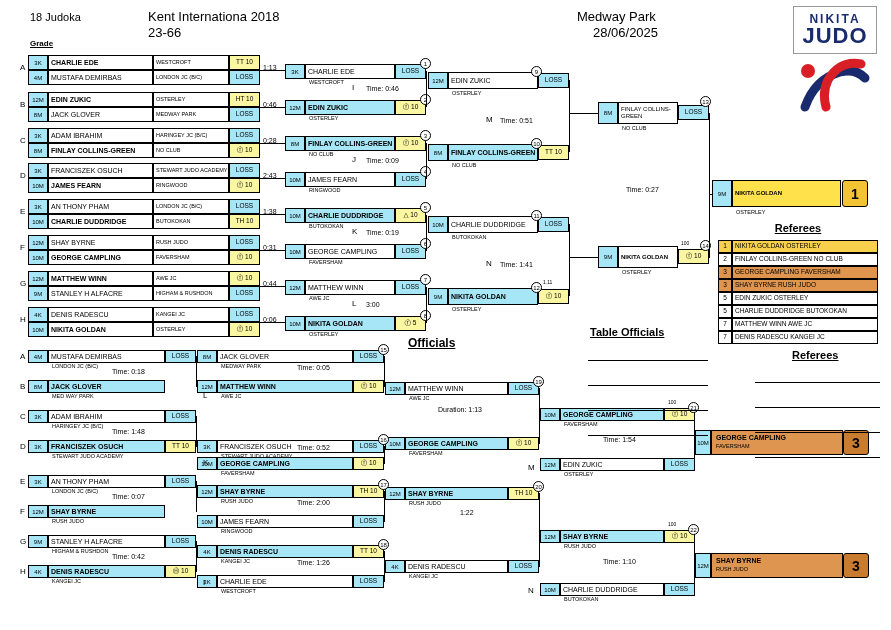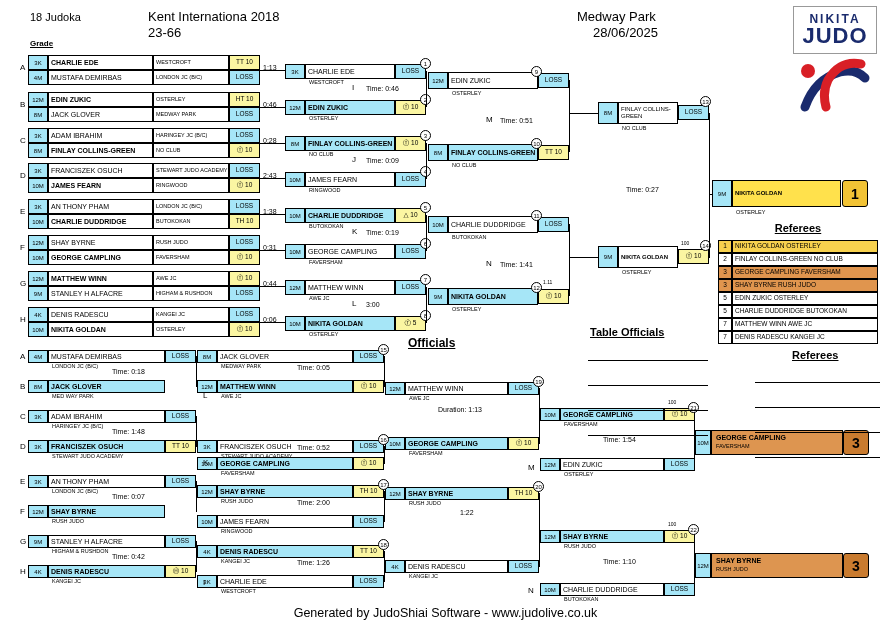--- a/index.html
+++ b/index.html
@@ -60,21 +60,20 @@
       <circle cx="13" cy="16" r="7" fill="#d81f26"></circle>
     </svg>
   </div>
 
   <div class="abs sec-title" style="left:30px;top:40px;font-size:8px">Grade</div>
   <div class="abs sec-title" style="left:408px;top:337px;font-size:12px">Officials</div>
   <div class="abs sec-title" style="left:590px;top:327px;font-size:11px">Table Officials</div>
   <div class="abs sec-title" style="left:792px;top:350px;font-size:11px">Referees</div>
   <div class="abs sec-title" style="left:718px;top:223px;width:160px;text-align:center;font-size:11px">Referees</div>
 
-  <div class="abs" style="left:0;top:606px;width:891px;text-align:center;font-size:12.5px">Generated by JudoShiai Software - www.judolive.co.uk</div>
 <div class="abs bx grade" style="left: 28px; top: 55px; width: 20px; height: 15px;">3K</div>
     <div class="abs bx name bold" style="left: 48px; top: 55px; width: 105px; height: 15px;">CHARLIE EDE</div>
     <div class="abs bx club" style="left: 153px; top: 55px; width: 76px; height: 15px;">WESTCROFT</div>
     <div class="abs bx res win" style="left: 229px; top: 55px; width: 31px; height: 15px;">TT 10</div>
     <div class="abs bx grade" style="left: 28px; top: 70px; width: 20px; height: 15px;">4M</div>
     <div class="abs bx name" style="left: 48px; top: 70px; width: 105px; height: 15px;">MUSTAFA DEMIRBAS</div>
     <div class="abs bx club" style="left: 153px; top: 70px; width: 76px; height: 15px;">LONDON JC (B/C)</div>
     <div class="abs bx res loss" style="left: 229px; top: 70px; width: 31px; height: 15px;">LOSS</div>
     <div class="abs bx grade" style="left: 28px; top: 92px; width: 20px; height: 15px;">12M</div>
     <div class="abs bx name bold" style="left: 48px; top: 92px; width: 105px; height: 15px;">EDIN ZUKIC</div>

